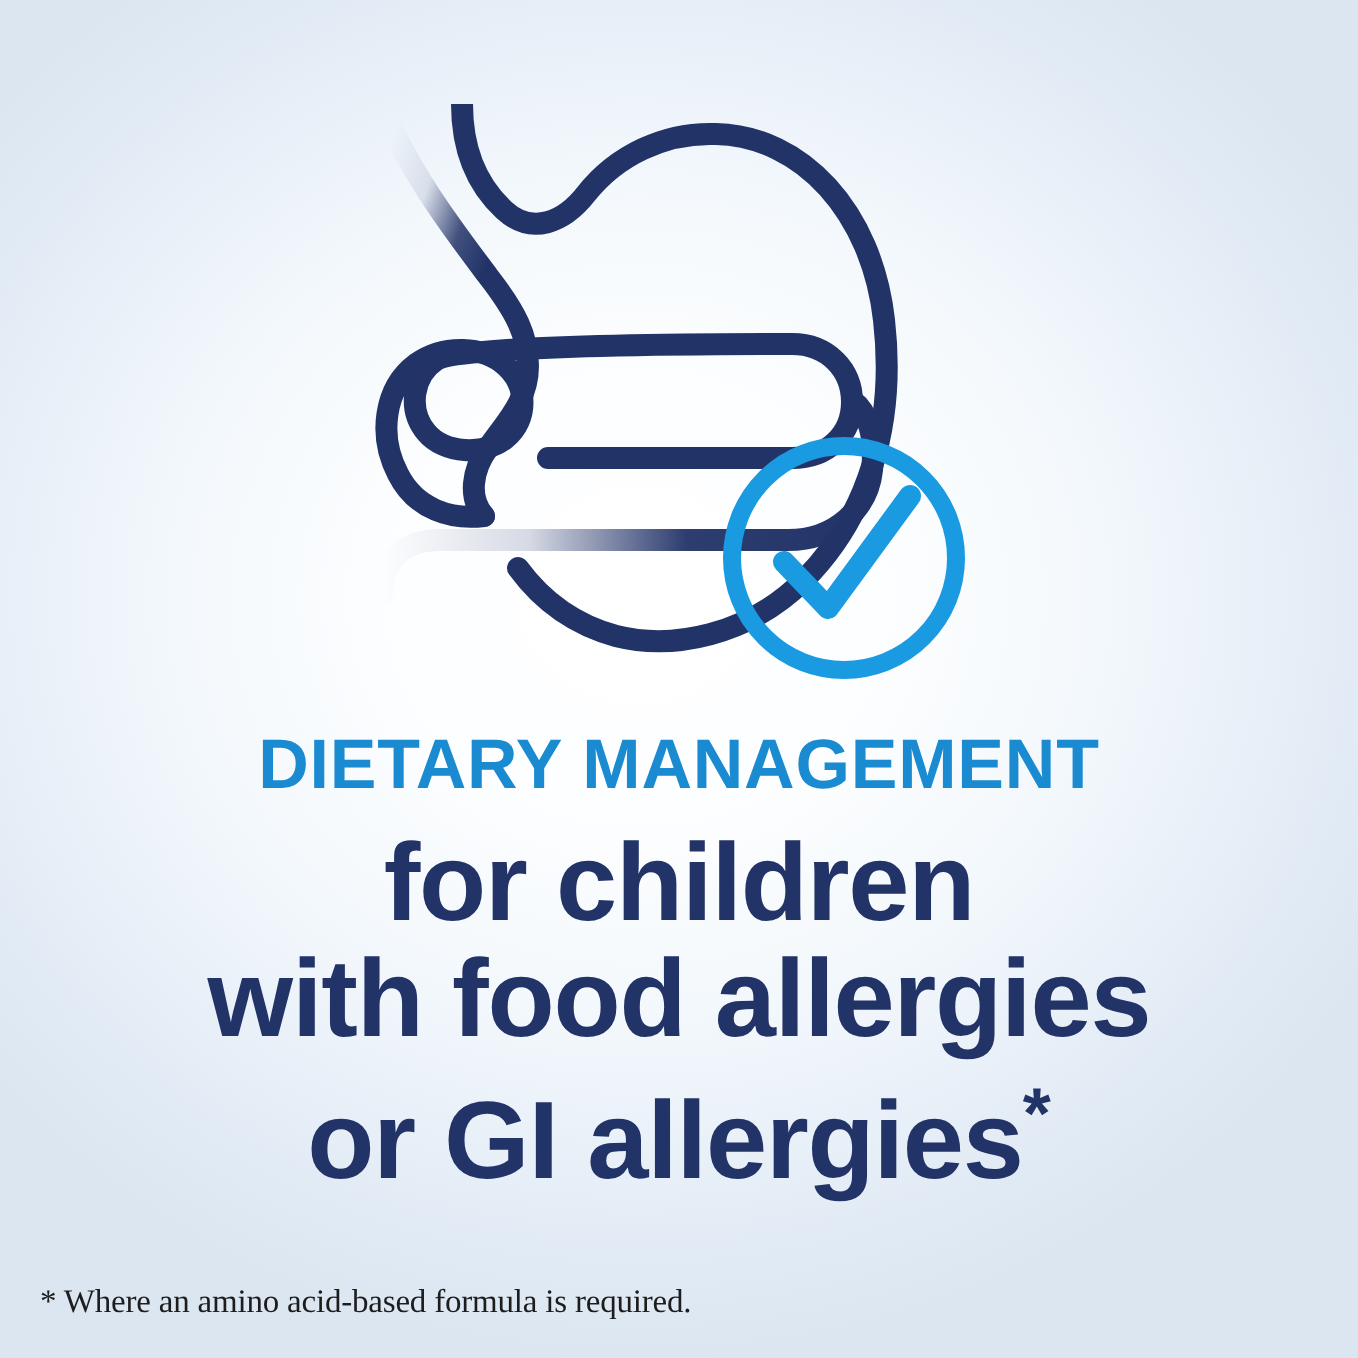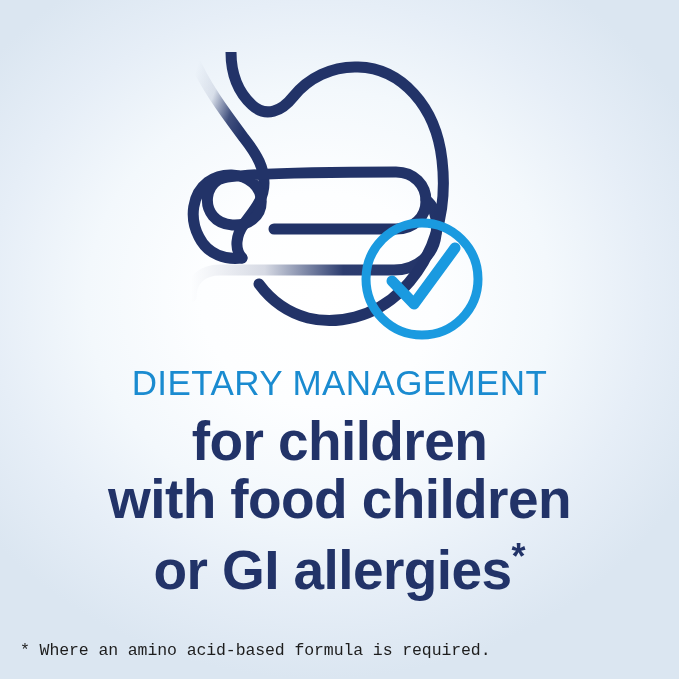--- a/index.html
+++ b/index.html
@@ -47,21 +47,21 @@
     left: 0;
     top: 363px;
     width: 679px;
     text-align: center;
   }
 
   #eyebrow {
     color: #1a8bd0;
     font-family: "Liberation Sans", sans-serif;
     font-size: 35px;
-    font-weight: normal;
+    font-weight: bold;
     letter-spacing: 0.4px;
     line-height: 40px;
     white-space: nowrap;
     -webkit-font-smoothing: antialiased;
   }
 
   #headline {
     margin-top: 9px;
     color: #223368;
     font-family: Liberation Sans, sans-serif;
@@ -78,21 +78,21 @@
     font-size: 36px;
     vertical-align: 20px;
     letter-spacing: 0;
   }
 
   #footnote {
     position: absolute;
     left: 20px;
     top: 641px;
     color: #1d1d1d;
-    font-family: Liberation Mono, monospace;
+    font-family: Liberation Serif, serif;
     font-size: 16.5px;
     font-weight: normal;
     line-height: 20px;
     white-space: nowrap;
     letter-spacing: -0.1px;
   }
 </style>
 </head>
 <body>
 
@@ -159,20 +159,20 @@
       </g>
     </svg>
   </div>
 
   <div id="text-block">
 
     <div id="eyebrow">DIETARY MANAGEMENT</div>
 
     <div id="headline">
       <span class="headline-line">for children</span>
-      <span class="headline-line">with food children</span>
+      <span class="headline-line">with food allergies</span>
       <span class="headline-line"><span>or GI allergies</span><span id="headline-asterisk">*</span></span>
     </div>
   </div>
 
   <div id="footnote">* Where an amino acid-based formula is required.</div>
 
 </div>
 
 </body></html>

